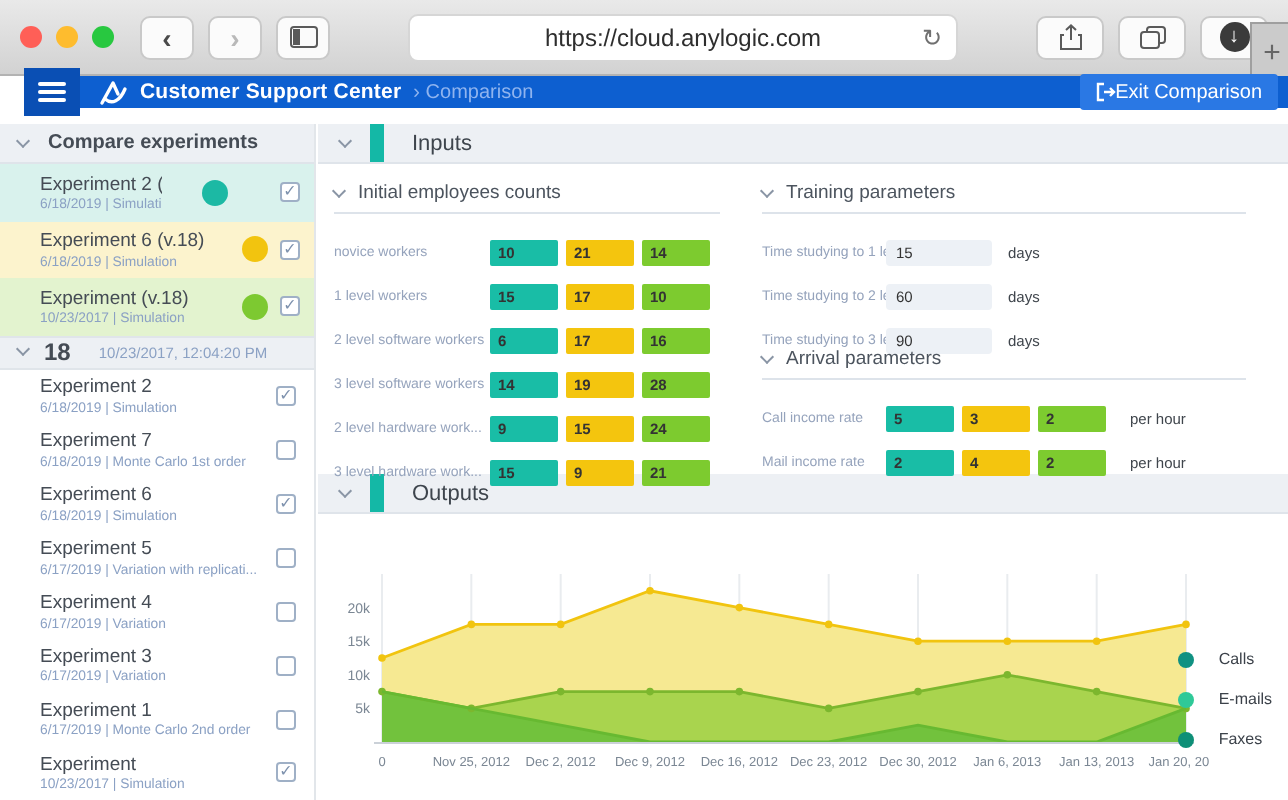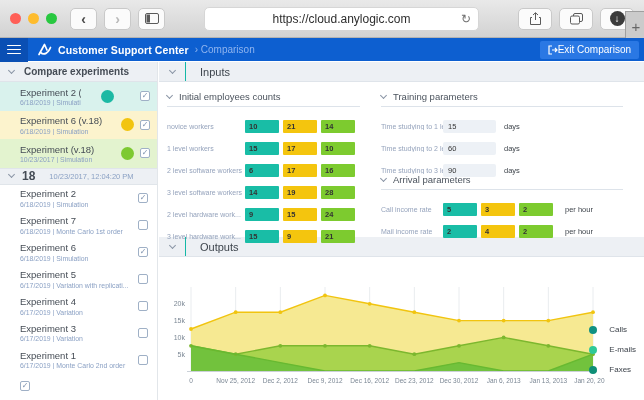--- a/index.html
+++ b/index.html
@@ -21,21 +21,21 @@
   .url .reload { position:absolute; right:7px; color:#707070; font-size:12px; }
   .pill { width:34px; height:22px; background:#fbfbfb; border:1px solid #c9c9c9;
     border-radius:5px; display:flex; align-items:center; justify-content:center; color:#555; }
   .dl-circle { width:15px; height:15px; border-radius:50%; background:#3b3b3b; color:#fff;
     font-size:10px; line-height:15px; text-align:center; }
   .newtab { position:absolute; right:-3px; top:11px; width:22px; height:30px;
     background:#cicic1; background:#cbcbcb; border:1px solid #9f9f9f;
     color:#666; font-size:15px; display:flex; align-items:center; justify-content:center; }
 
   
-  .appbar { position:absolute; top:38px; left:0; right:0; height:23px; background:#0d5fd0;
+  .appbar { position:absolute; top:38px; left:12px; right:0; height:16px; background:#0d5fd0;
     display:flex; align-items:center; color:#fff; }
   .burger { width:28px; height:24px; background:#0a4fb4; display:flex; flex-direction:column;
     justify-content:center; gap:2.5px; padding:0 7px; }
   .burger span { display:block; height:1.6px; background:#fff; border-radius:1px; }
   .applogo { margin-left:9px; display:flex; align-items:center; }
   .apptitle { font-size:10.5px; font-weight:bold; margin-left:6px; letter-spacing:.1px; }
   .crumb { font-size:10px; color:#8fb4ef; margin-left:6px; }
   .exit-btn { margin-left:auto; margin-right:5px; background:#2a78e4; height:18px;
     border-radius:2px; display:flex; align-items:center; padding:0 8px; font-size:10px; }
 
@@ -60,21 +60,21 @@
     border-bottom:1px solid #e0e5ea; display:flex; align-items:center; padding-left:9px; gap:8px; }
   .group-row b { font-size:12px; color:#454c55; }
   .group-row .ts { font-size:7.5px; color:#8ba1c4; margin-left:6px; }
   .item-row { height:26.9px; display:flex; align-items:center; padding:0 9px 0 20px; cursor:pointer; }
 
   
   .main { position:absolute; top:62px; left:159px; right:0; bottom:0; background:#fff; }
   .sec-header { height:20px; background:#edf0f4; border-bottom:1px solid #dfe4ea;
     display:flex; align-items:center; font-size:11px; color:#3e454d; }
   .sec-header .chevcell { width:26px; display:flex; justify-content:center; }
-  .sec-header .seclabel { border-left:1px solid #14b8a6; padding-left:14px; height:100%;
+  .sec-header .seclabel { border-left:7px solid #14b8a6; padding-left:14px; height:100%;
     display:flex; align-items:center; flex:1; }
   .inputs-body { position:relative; height:155px;padding-left:20px; }
   .outputs-body { position:relative; height:122px; }
   .grp { position:absolute; }
   .grp-hdr { display:flex; align-items:center; gap:7px; font-size:9.5px; color:#4c545e;
     border-bottom:1px solid #dde3ea; padding-bottom:4px; }
   .prow { display:flex; align-items:center; position:absolute; left:0; right:0; height:14px; }
   .plabel { font-size:7px; color:#95a3bc; white-space:nowrap; overflow:hidden; }
   .chip { width:34px; height:13px; border-radius:1px; margin-right:4px; font-size:7.5px;
     font-weight:bold; color:#333; line-height:13px; padding-left:4px; }
@@ -231,20 +231,24 @@
         <span class="cb"></span>
       </div>
       <div class="item-row">
         <div class="txt">
           <div class="row-title">Experiment 1</div>
           <div class="row-sub">6/17/2019 | Monte Carlo 2nd order</div>
         </div>
         <span class="cb"></span>
       </div>
       <div class="item-row">
+        <div class="txt">
+          <div class="row-title">Experiment</div>
+          <div class="row-sub">10/23/2017 | Simulation</div>
+        </div>
         <span class="cb">✓</span>
       </div>
     </div>
 </div>
 
 <div class="main">
 
   <div class="sec-header">
     <span class="chevcell">
         <span class="chev"></span>

